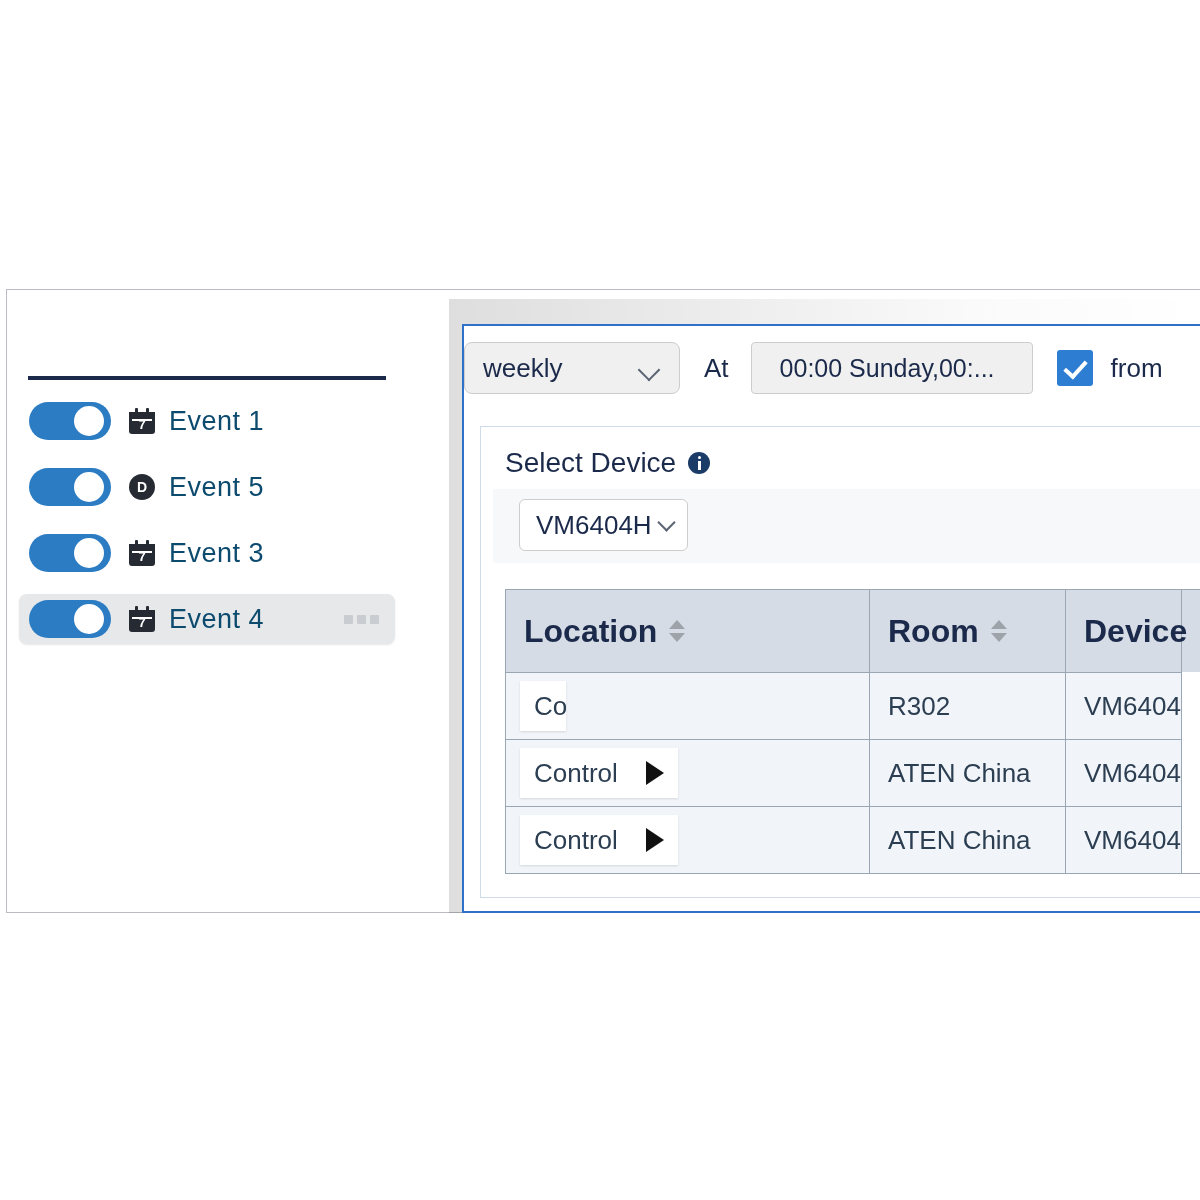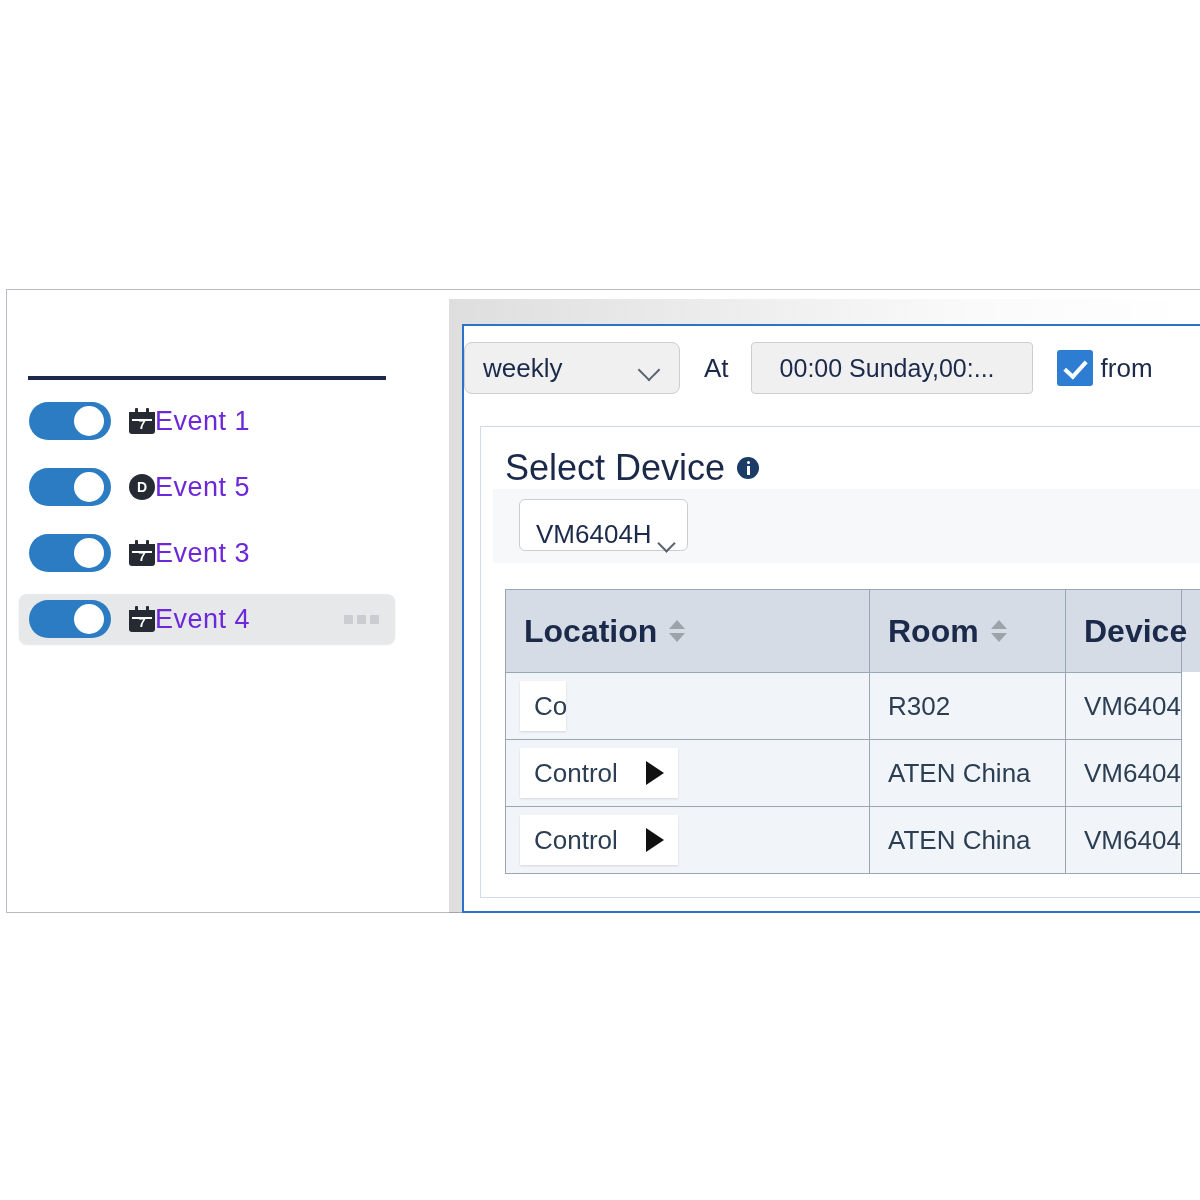--- a/index.html
+++ b/index.html
@@ -195,22 +195,23 @@
     left: 0; top: 0;
     width: 26px; height: 26px;
     line-height: 26px;
     text-align: center;
     font-size: 14px;
     font-weight: bold;
     color: #ffffff;
   }
 
   .event-label {
+    margin-left: 14px;
     font-size: 27px;
-    color: #6d28d9;
+    color: #0c4a6e;
     white-space: nowrap;
     letter-spacing: 0.5px;
   }
 
   .ellipsis-menu {
     position: absolute;
     right: 16px;
     top: 21px;
     display: flex;
     gap: 4px;
@@ -330,21 +331,21 @@
     left: 12px;
     top: 6px;
     width: 9px;
     height: 18px;
     border-right: 4px solid #ffffff;
     border-bottom: 4px solid #ffffff;
     transform: rotate(42deg);
   }
 
   .from-label {
-    margin-left: 8px;
+    margin-left: 18px;
     font-size: 26px;
     color: #1b2a4a;
     flex: none;
     white-space: nowrap;
     text-align: right;
   }
 
   
   .device-panel {
     position: absolute;
@@ -355,21 +356,21 @@
     background: #ffffff;
     border: 1px solid #cfdbe8;
     border-right: none;
     box-sizing: border-box;
   }
 
   .sd-title {
     position: absolute;
     left: 24px;
     top: 20px;
-    font-size: 36px;
+    font-size: 28px;
     color: #1b2a4a;
     display: flex;
     align-items: center;
     gap: 12px;
   }
   .info-icon {
     width: 22px;
     height: 22px;
     border-radius: 50%;
     background: #1b3c66;
@@ -404,21 +405,21 @@
   .device-select {
     position: absolute;
     left: 26px;
     top: 10px;
     height: 52px;
     min-width: 152px;
     background: #ffffff;
     border: 1px solid #cdcdcd;
     border-radius: 6px;
     display: flex;
-    align-items: flex-end;
+    align-items: center;
     padding: 0 14px 0 16px;
     box-sizing: border-box;
     cursor: pointer;
   }
   .device-select .val {
     font-size: 26px;
     color: #1b2a4a;
     white-space: nowrap;
   }
   .device-select .dchev {

